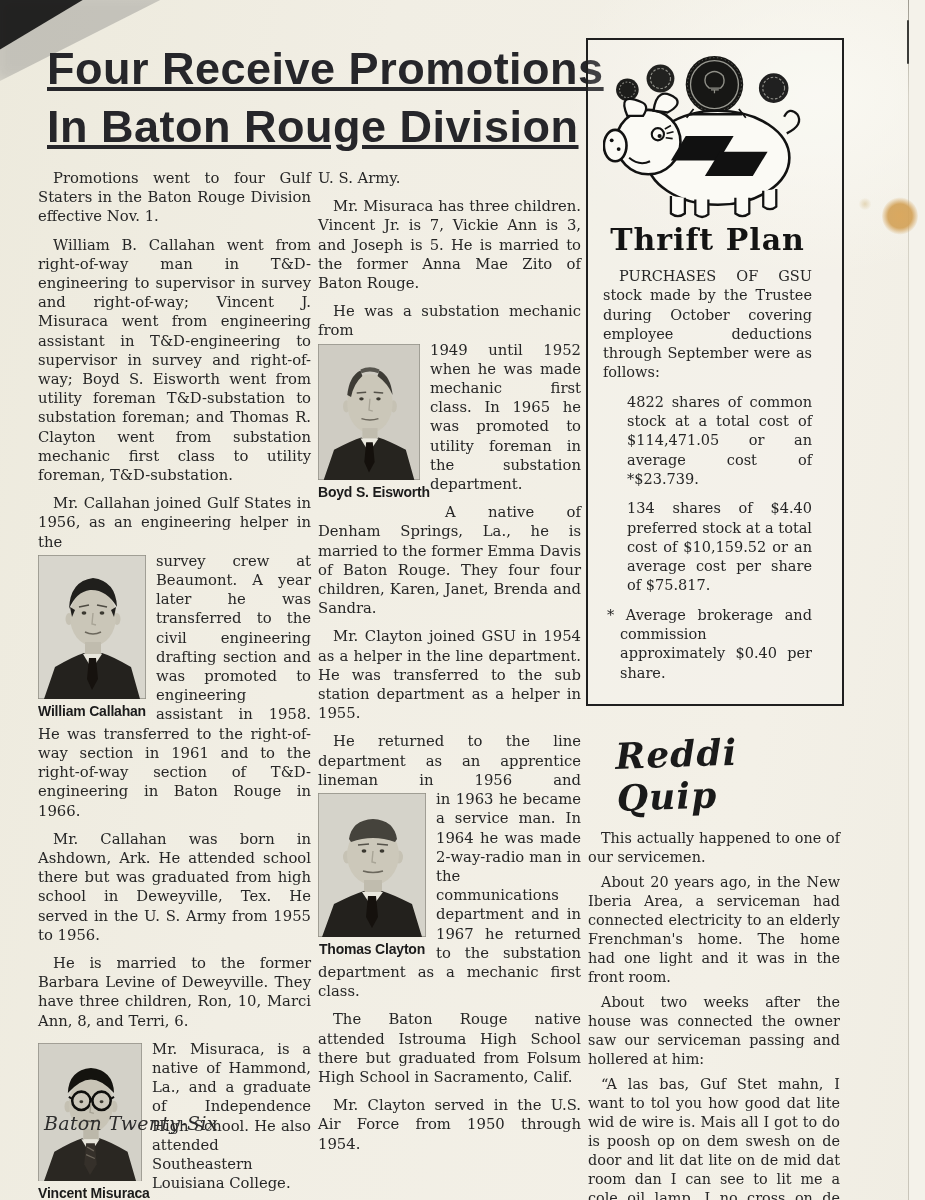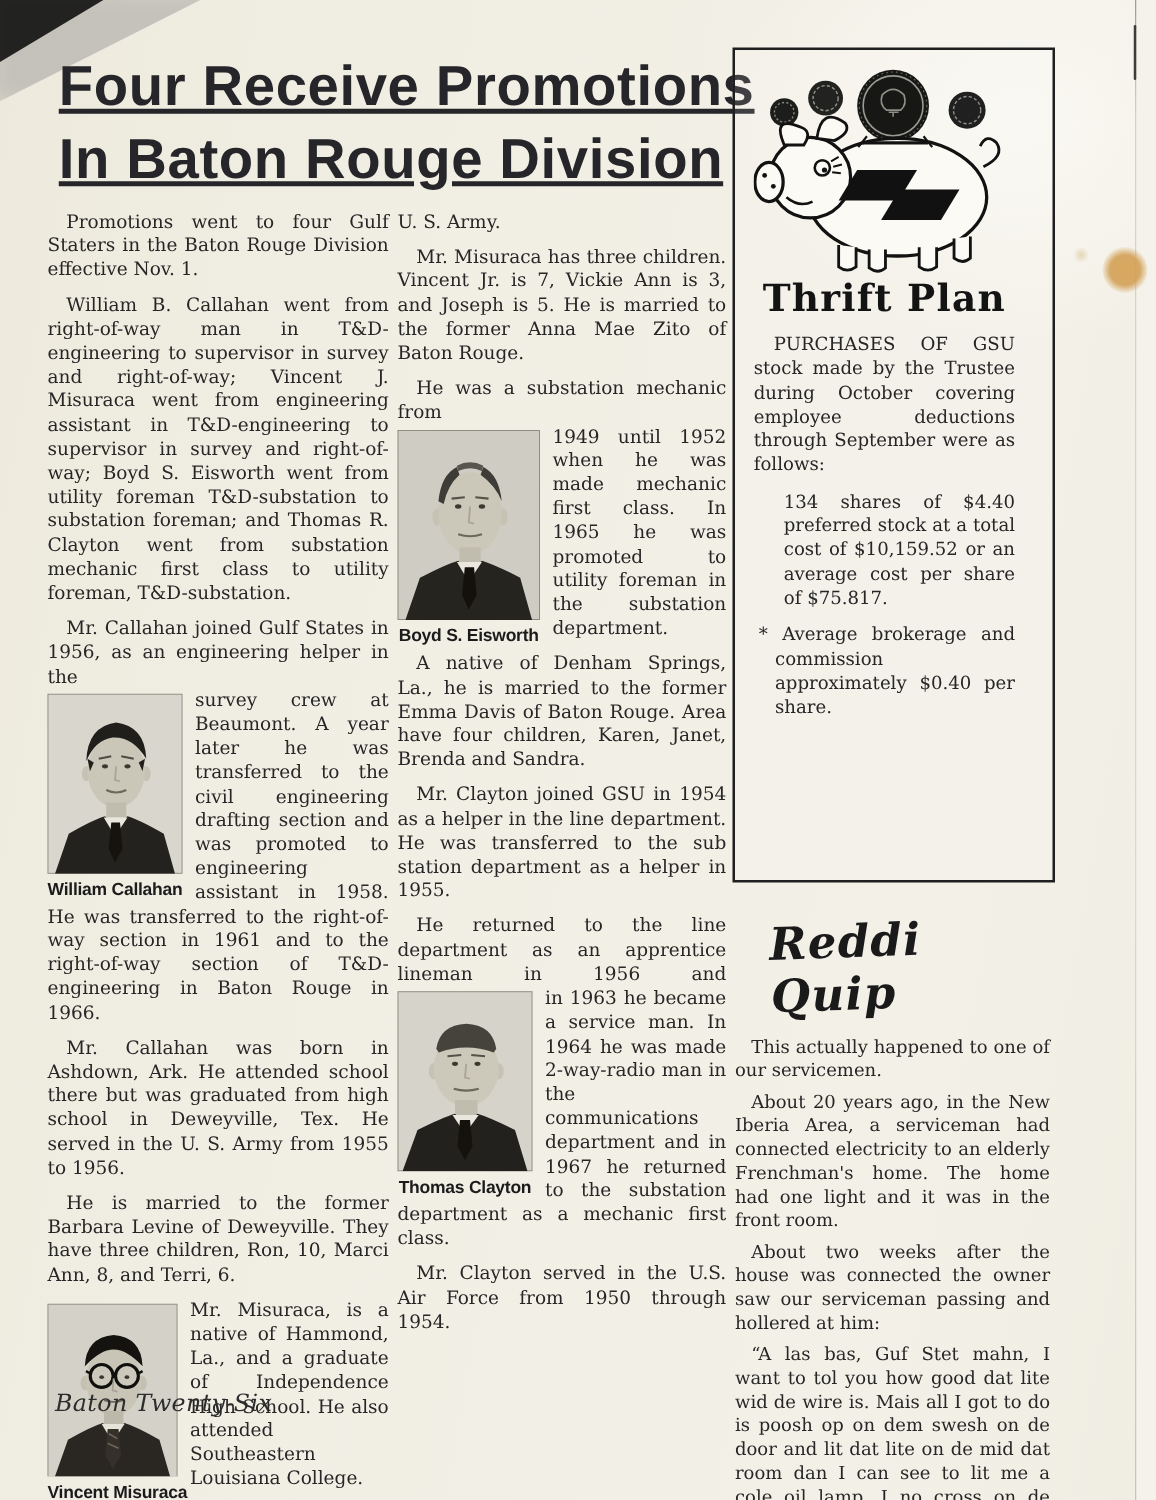--- a/index.html
+++ b/index.html
@@ -138,21 +138,21 @@
     </div>
     <p class="nind">Mr. Misuraca, is a native of Hammond, La., and a graduate of Independence High School. He also attended Southeastern Louisiana College.</p>
 
   </div>
 
   <div class="col" id="col2">
     <p class="nind">U. S. Army.</p>
     <p>Mr. Misuraca has three children. Vincent Jr. is 7, Vickie Ann is 3, and Joseph is 5. He is married to the former Anna Mae Zito of Baton Rouge.</p>
 
     <p class="fj">He was a substation mechanic from</p>
-    <div class="photo-float" style="width:114px">
+    <div class="photo-float" style="width:102px">
       <svg viewBox="0 0 108 144" xmlns="http://www.w3.org/2000/svg">
         <rect width="108" height="144" fill="#cfccc3"></rect>
         <rect width="108" height="144" fill="none" stroke="#8f8d83" stroke-width="1.5"></rect>
         <ellipse cx="30" cy="66" rx="3.5" ry="6.5" fill="#c6c2b4"></ellipse>
         <ellipse cx="80" cy="66" rx="3.5" ry="6.5" fill="#c6c2b4"></ellipse>
         <ellipse cx="55" cy="63" rx="24" ry="31" fill="#cbc7b9"></ellipse>
         <path d="M31,54 Q33,34 45,28 L47,34 Q38,42 35,56 Z" fill="#3e3c36"></path>
         <path d="M65,28 Q77,34 79,54 Q74,42 63,34 Z" fill="#3e3c36"></path>
         <path d="M45,27 Q55,22 65,27 L64,31 Q55,27 46,31 Z" fill="#57554e"></path>
         <path d="M41,52 L51,51 M59,51 L69,52" stroke="#55524a" stroke-width="1.6" fill="none"></path>
@@ -161,21 +161,21 @@
         <path d="M55,58 L54,70 L58,71" stroke="#a8a496" stroke-width="1.4" fill="none"></path>
         <path d="M46,79 Q55,82 64,79" stroke="#6b675c" stroke-width="1.6" fill="none"></path>
         <rect x="47" y="89" width="16" height="11" fill="#c0bcae"></rect>
         <path d="M6,144 L17,112 Q36,102 46,99 L54,107 L64,99 Q74,102 93,112 L102,144 Z" fill="#26241f"></path>
         <polygon points="45,100 54,115 64,100" fill="#eae8de"></polygon>
         <polygon points="51,104 58,104 60,125 54,136 49,125" fill="#14100c"></polygon>
       </svg>
       <div class="caption">Boyd S. Eisworth</div>
     </div>
     <p class="nind">1949 until 1952 when he was made mechanic first class. In 1965 he was promoted to utility foreman in the substation department.</p>
-    <p>A native of Denham Springs, La., he is married to the former Emma Davis of Baton Rouge. Area have four children, Karen, Janet, Brenda and Sandra.</p>
+    <p>A native of Denham Springs, La., he is married to the former Emma Davis of Baton Rouge. They four four children, Karen, Janet, Brenda and Sandra.</p>
 
     <p class="cl">Mr. Clayton joined GSU in 1954 as a helper in the line department. He was transferred to the sub station department as a helper in 1955.</p>
 
     <p class="fj">He returned to the line department as an apprentice lineman in 1956 and</p>
     <div class="photo-float" style="width:108px">
       <svg viewBox="0 0 108 144" xmlns="http://www.w3.org/2000/svg">
         <rect width="108" height="144" fill="#d5d3ca"></rect>
         <rect width="108" height="144" fill="none" stroke="#8f8d83" stroke-width="1.5"></rect>
         <ellipse cx="29" cy="64" rx="4" ry="6.5" fill="#c6c2b4"></ellipse>
         <ellipse cx="81" cy="64" rx="4" ry="6.5" fill="#c6c2b4"></ellipse>
@@ -188,20 +188,21 @@
         <path d="M45,78 Q55,81 65,78" stroke="#6b675c" stroke-width="1.6" fill="none"></path>
         <rect x="46" y="87" width="18" height="12" fill="#c0bcae"></rect>
         <path d="M4,144 L16,111 Q36,101 46,98 L54,106 L64,98 Q74,101 94,111 L104,144 Z" fill="#23211d"></path>
         <polygon points="44,99 54,114 65,99" fill="#eae8de"></polygon>
         <polygon points="50,103 58,103 60,124 54,135 48,124" fill="#15110d"></polygon>
       </svg>
       <div class="caption">Thomas Clayton</div>
     </div>
     <p class="nind">in 1963 he became a service man. In 1964 he was made 2-way-radio man in the communications department and in 1967 he returned to the substation department as a mechanic first class.</p>
 
+    <p class="cl">The Baton Rouge native attended Istrouma High School there but graduated from Folsum High School in Sacramento, Calif.</p>
     <p>Mr. Clayton served in the U.S. Air Force from 1950 through 1954.</p>
 
   </div>
 
   <div class="thrift-box">
     <div class="pig-wrap">
       <svg width="222" height="172" viewBox="0 0 240 190" xmlns="http://www.w3.org/2000/svg">
 
         <g>
           <circle cx="28" cy="42" r="13" fill="#1d1d1b"></circle>
@@ -239,20 +240,21 @@
         </g>
 
         <g>
           <polygon points="95,95 150,95 133,123 78,123" fill="#111"></polygon>
           <polygon points="134,113 189,113 172,141 117,141" fill="#111"></polygon>
         </g>
       </svg>
     </div>
     <h2 class="tp-head">Thrift Plan</h2>
     <p class="tp-body">PURCHASES OF GSU stock made by the Trustee during October covering employee deductions through September were as follows:</p>
+    <p class="tp-item">4822 shares of common stock at a total cost of $114,471.05 or an average cost of *$23.739.</p>
     <p class="tp-item">134 shares of $4.40 preferred stock at a total cost of $10,159.52 or an average cost per share of $75.817.</p>
     <p class="tp-foot">* Average brokerage and commission approximately $0.40 per share.</p>
   </div>
 
   <div class="reddi">
     <h2 class="reddi-head">Reddi Quip</h2>
     <p>This actually happened to one of our servicemen.</p>
     <p>About 20 years ago, in the New Iberia Area, a serviceman had connected electricity to an elderly Frenchman's home. The home had one light and it was in the front room.</p>
     <p>About two weeks after the house was connected the owner saw our serviceman passing and hollered at him:</p>
     <p>“A las bas, Guf Stet mahn, I want to tol you how good dat lite wid de wire is. Mais all I got to do is poosh op on dem swesh on de door and lit dat lite on de mid dat room dan I can see to lit me a cole oil lamp. I no cross on de room in dark no mo time. Mais Merci Bien many time.”</p>

